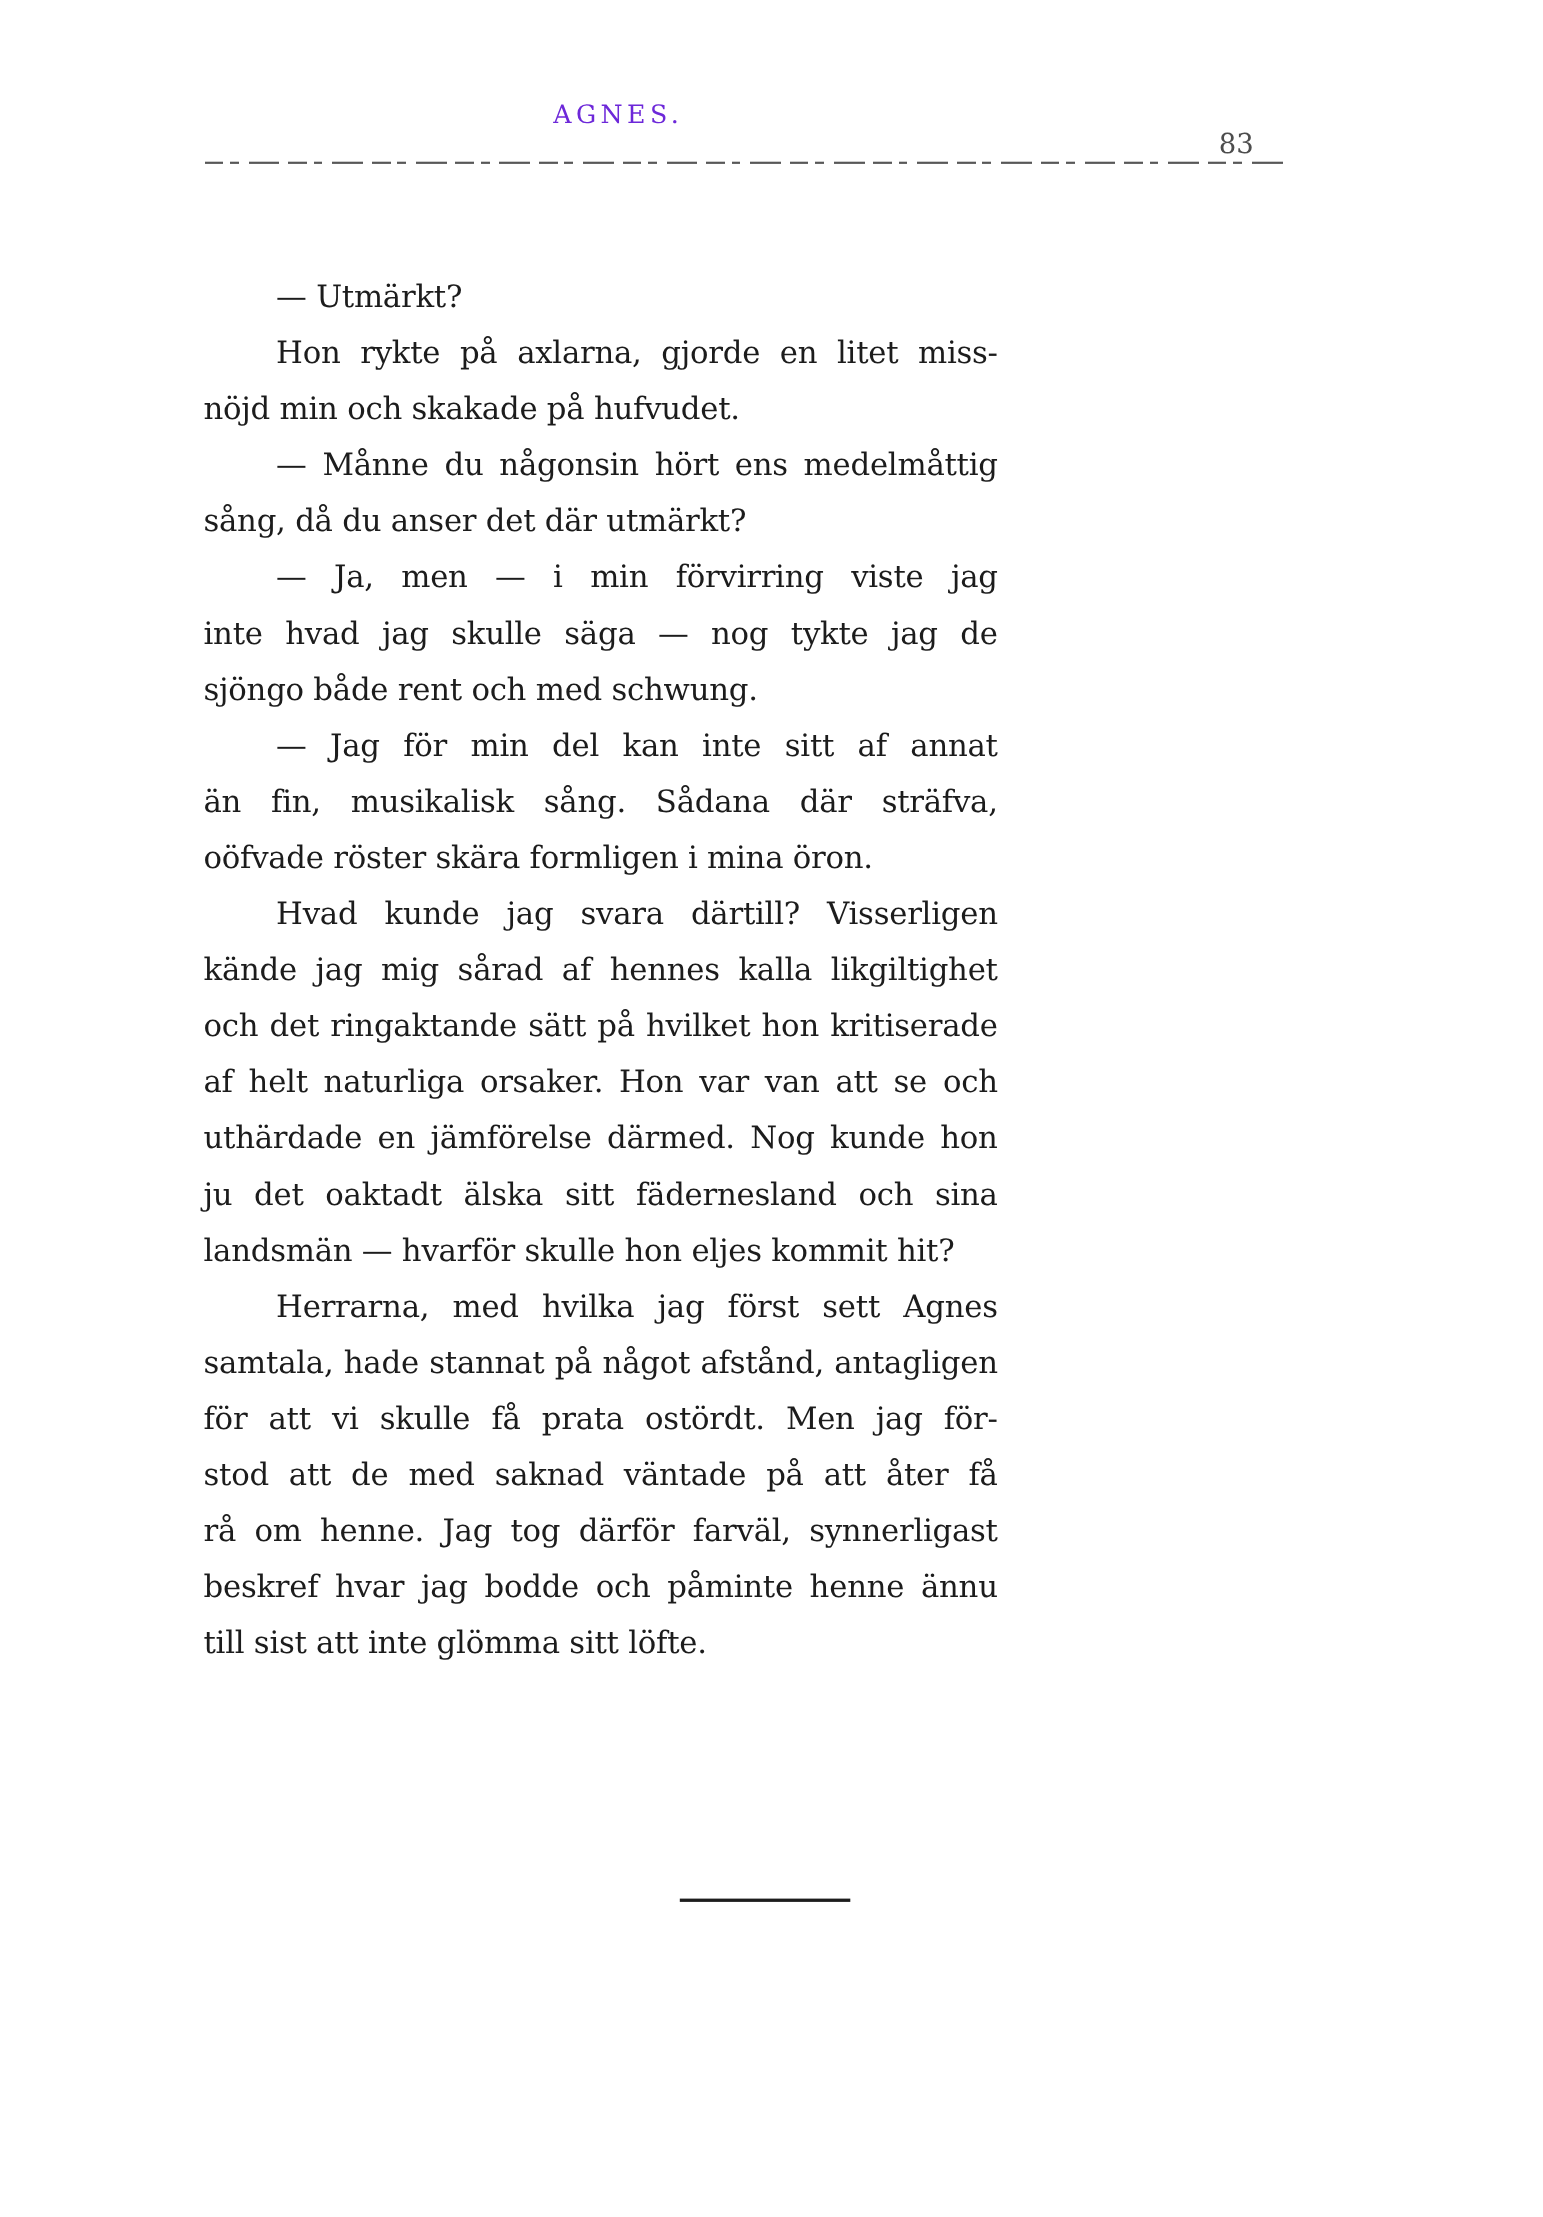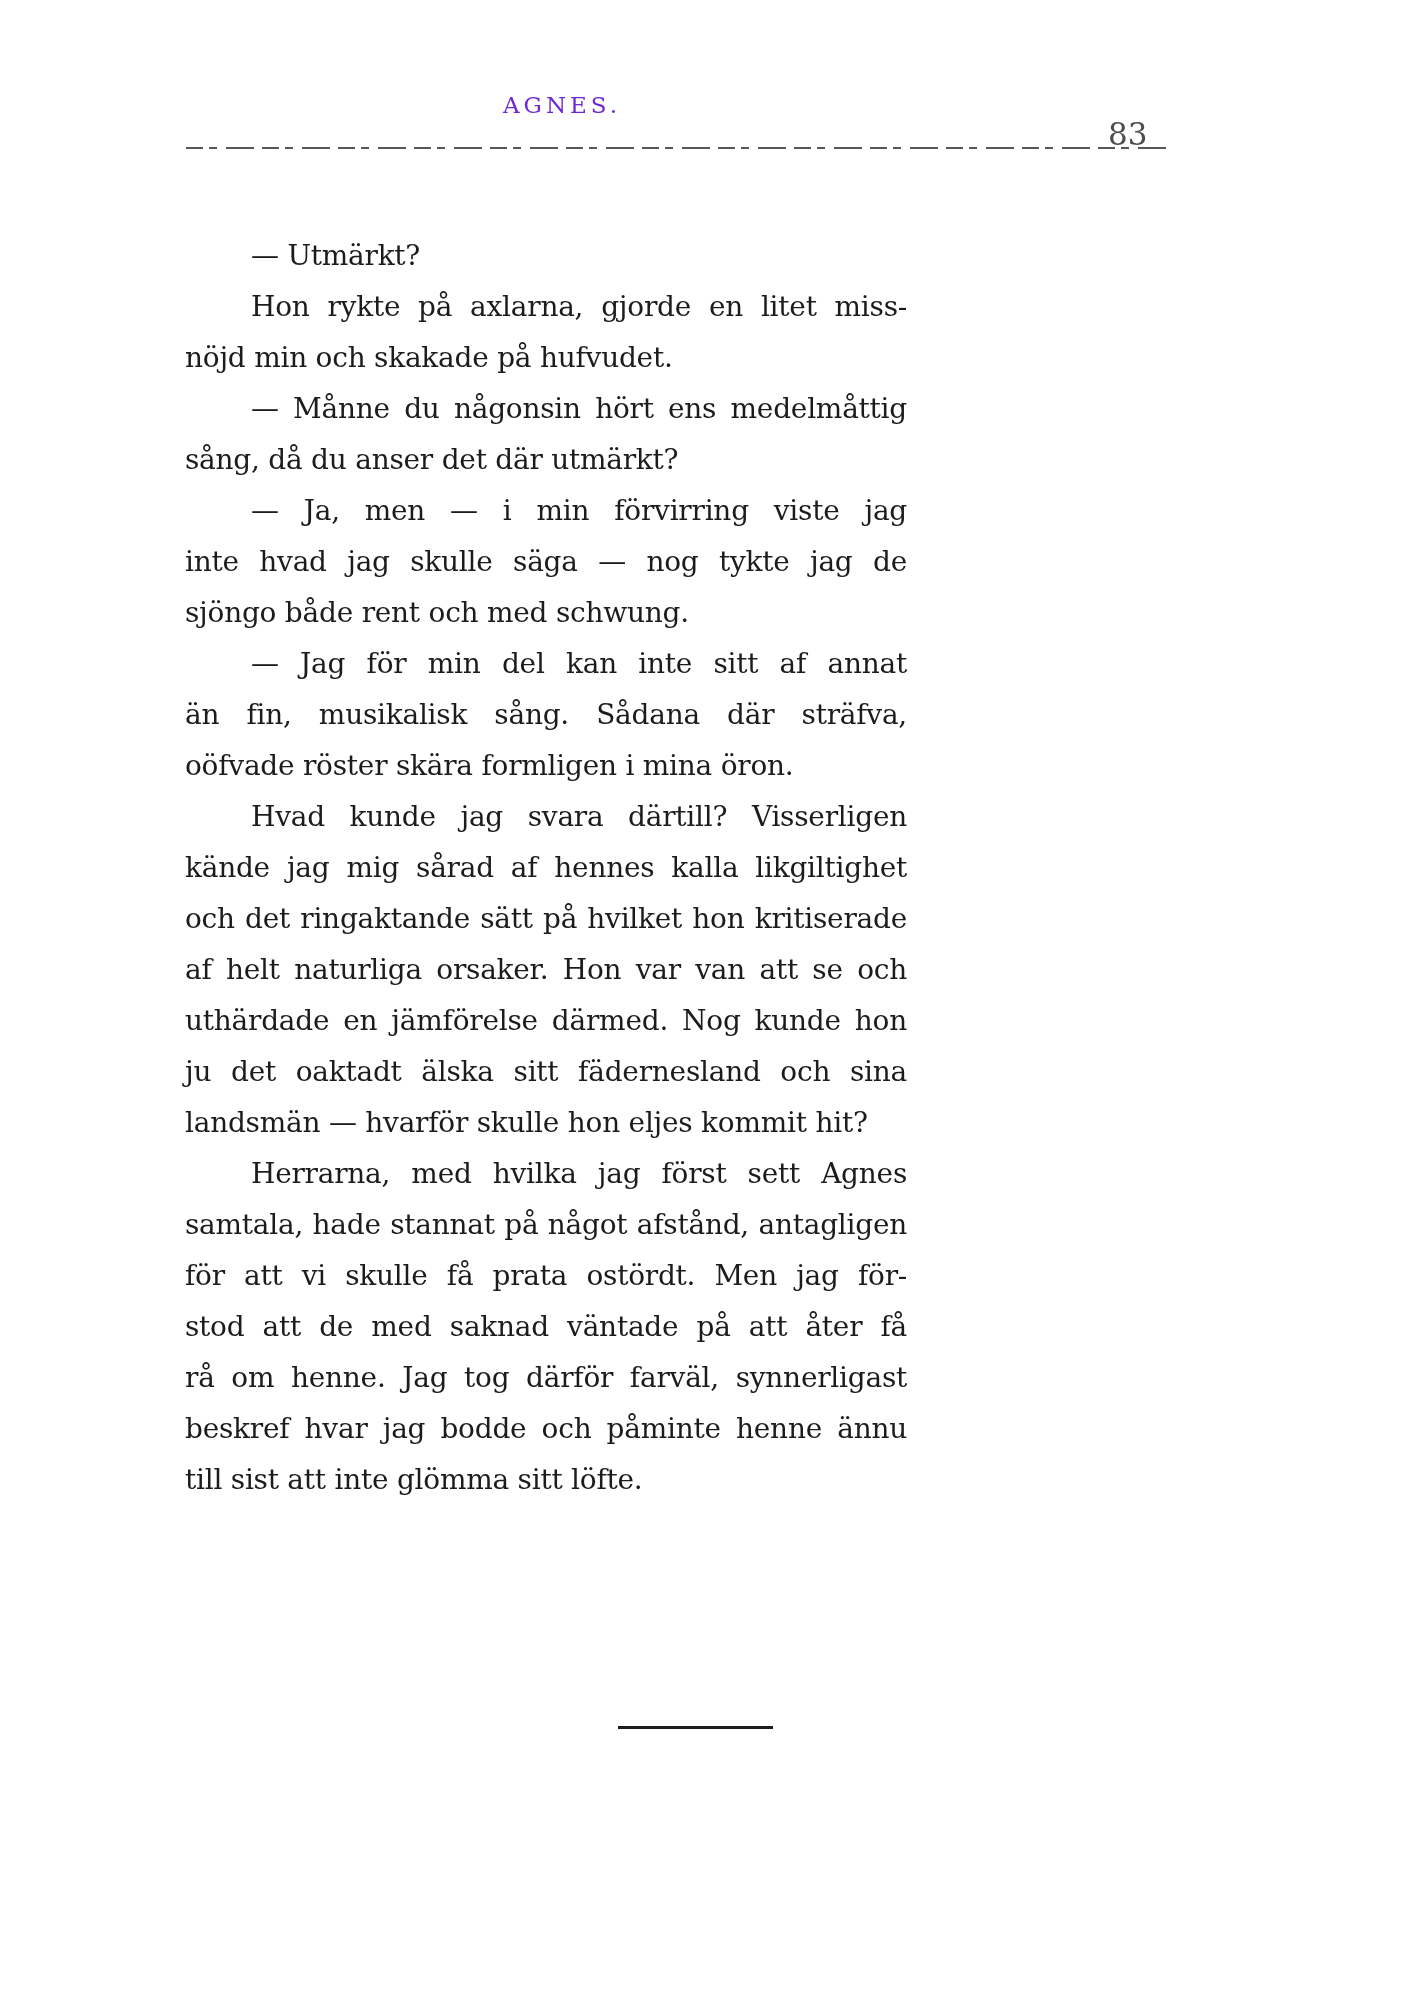--- a/index.html
+++ b/index.html
@@ -23,41 +23,41 @@
     width: 722px;
     text-align: center;
     font-size: 23px;
     letter-spacing: 4px;
     color: #6d28d9;
   }
   .page-number {
     position: absolute;
     top: 116px;
     left: 1108px;
-    font-size: 31px;
+    font-size: 25px;
     color: #4d4d4d;
   }
   .header-rule {
     position: absolute;
     top: 147px;
     left: 186px;
     width: 982px;
     height: 2px;
     background: repeating-linear-gradient(90deg,
       #3a3a3a 0px, #3a3a3a 17px,
       rgba(0,0,0,0) 17px, rgba(0,0,0,0) 23px,
       #3a3a3a 23px, #3a3a3a 31px,
       rgba(0,0,0,0) 31px, rgba(0,0,0,0) 40px,
       #3a3a3a 40px, #3a3a3a 68px,
       rgba(0,0,0,0) 68px, rgba(0,0,0,0) 76px);
     opacity: 0.85;
   }
   .textblock {
     position: absolute;
-    top: 230px;
+    top: 244px;
     left: 185px;
     width: 722px;
     font-size: 28px;
     letter-spacing: -0.25px;
   }
   .line {
     height: 51px;
     line-height: 51px;
     text-align: justify;
     text-align-last: justify;

